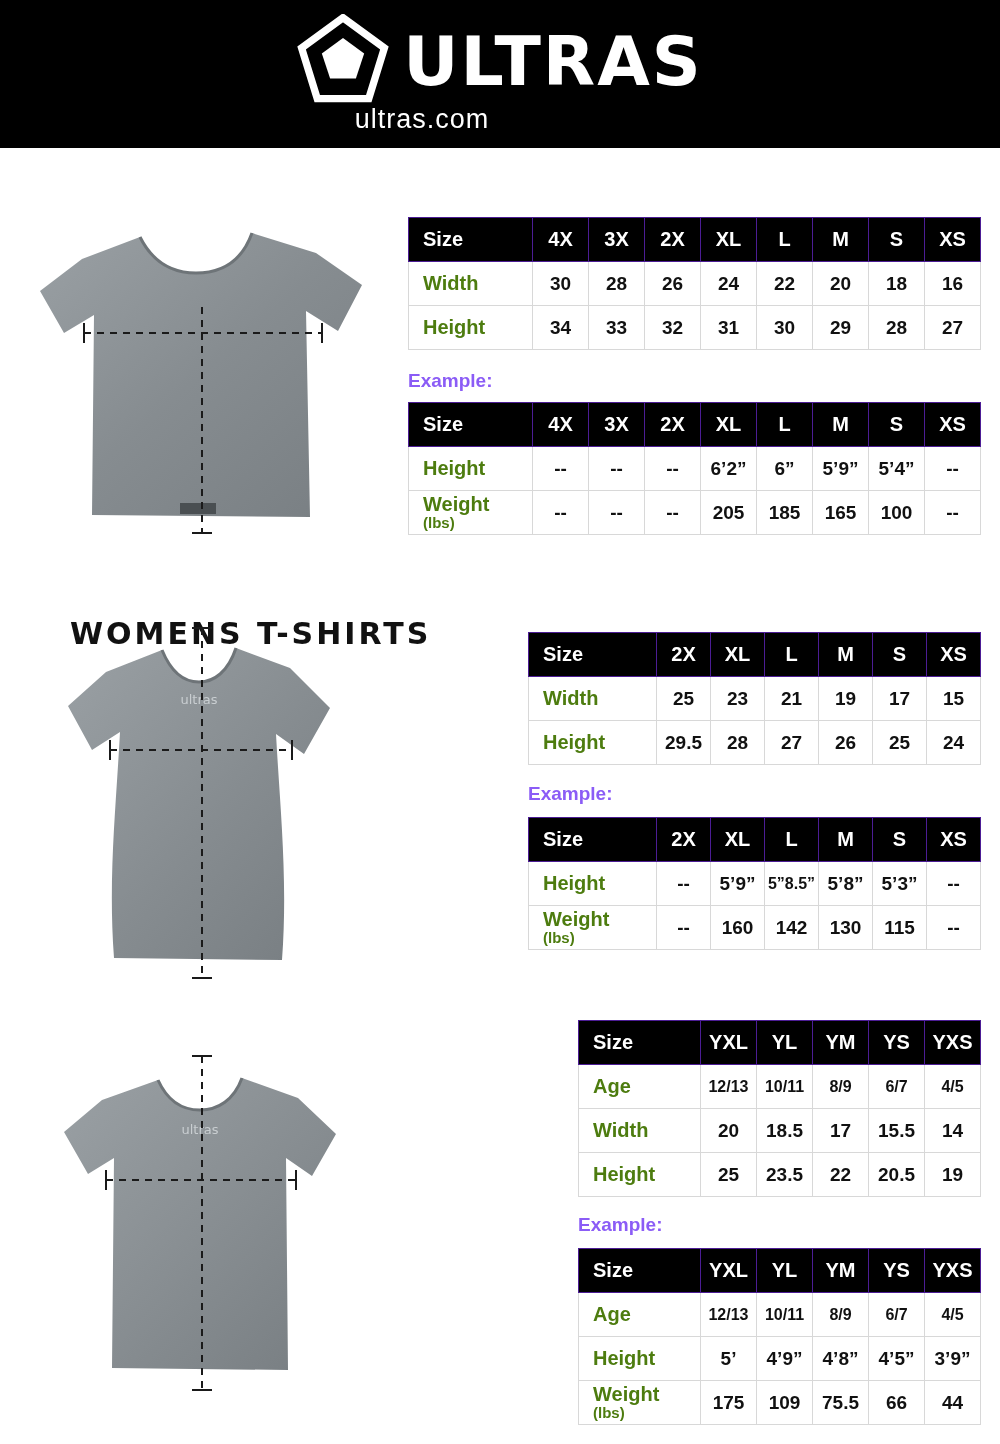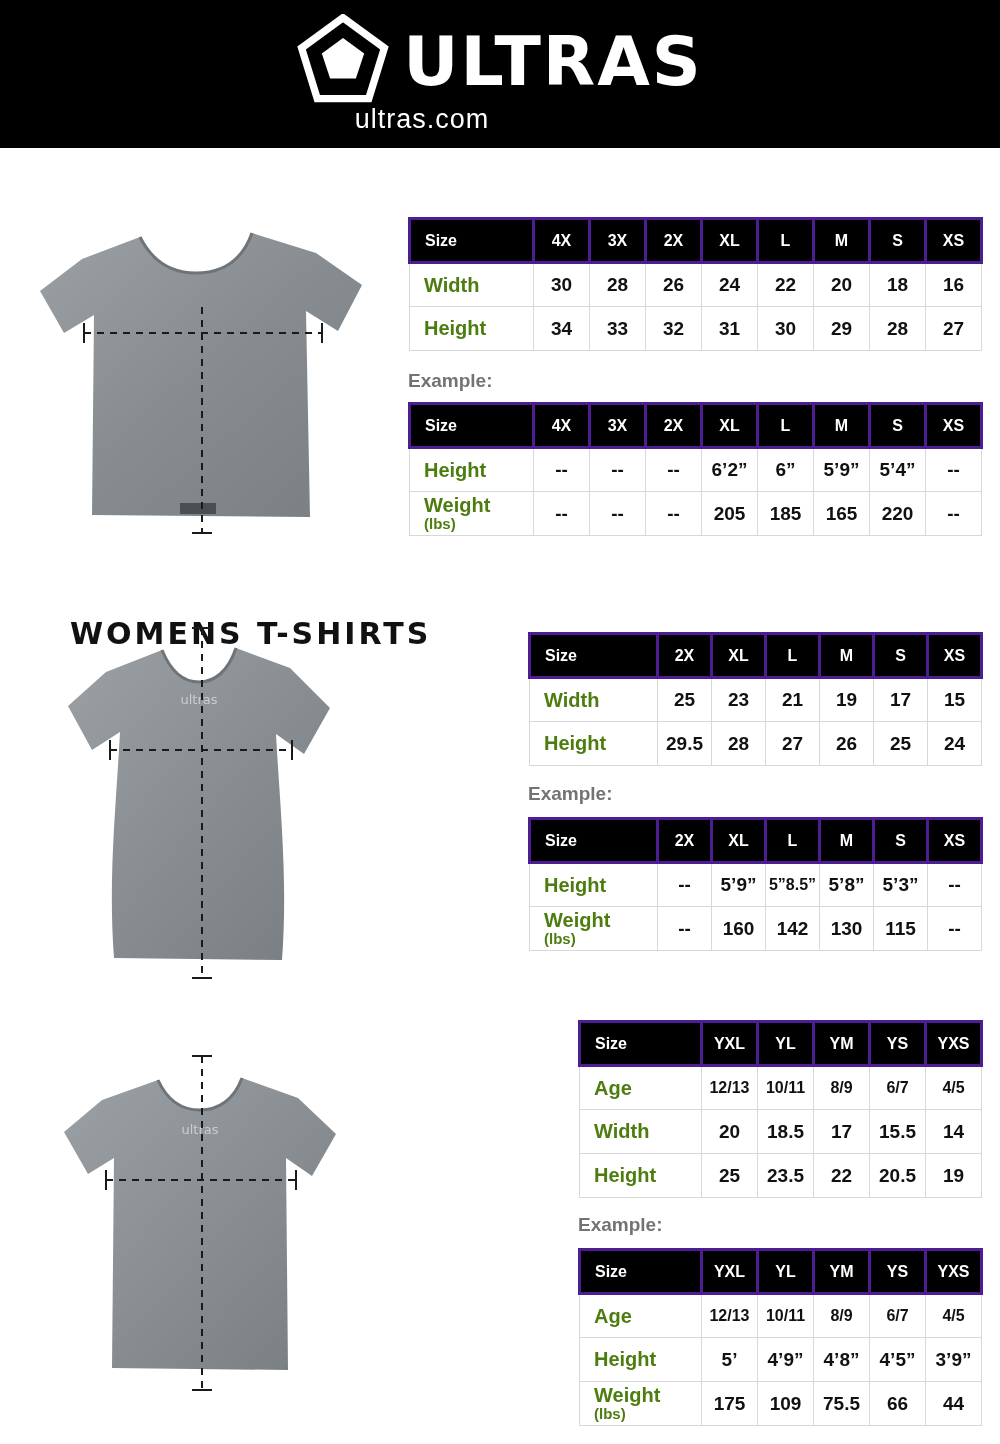--- a/index.html
+++ b/index.html
@@ -83,22 +83,22 @@
     font-size: 19px;
     font-weight: bold;
     color: #111111;
     padding: 0;
     height: 44px;
     font-family: "Liberation Sans", sans-serif;
   }
   .tbl thead th {
     background: #000000;
     color: #ffffff;
-    border: 3px solid #4c1d95;
-    font-size: 16px;
+    border: 1px solid #4c1d95;
+    font-size: 20px;
   }
   .tbl thead th.lbl,
   .tbl tbody th.lbl {
     text-align: left;
     padding-left: 14px;
   }
   .tbl tbody th.lbl {
     background: #ffffff;
     color: #4d7c0f;
     font-size: 20px;
@@ -111,21 +111,21 @@
     line-height: 1.05;
   }
   .tbl th.lbl span.main {
     display: block;
     line-height: 1.05;
   }
   .example-label {
     position: absolute;
     font-size: 19px;
     font-weight: bold;
-    color: #737373;
+    color: #8b5cf6;
     font-family: "Liberation Sans", sans-serif;
   }
 </style>
 </head>
 <body>
 
 <div class="page">
 
   <div class="header">
     <div class="logo-wrap">
@@ -250,21 +250,21 @@
         <th class="lbl">
           <span class="main">Weight</span>
           <span class="sub">(lbs)</span>
         </th>
         <td>--</td>
         <td>--</td>
         <td>--</td>
         <td>205</td>
         <td>185</td>
         <td>165</td>
-        <td>220</td>
+        <td>100</td>
         <td>--</td>
       </tr>
     </tbody>
   </table>
 
   <div class="sec-title" style="left:58px; top:616px;margin-left:12px;">WOMENS  T-SHIRTS</div>
 
   <div class="shirt-box" style="left:30px; top:618px;">
     <svg class="shirt-svg" width="340" height="370" viewBox="0 0 340 370">
       <defs>

